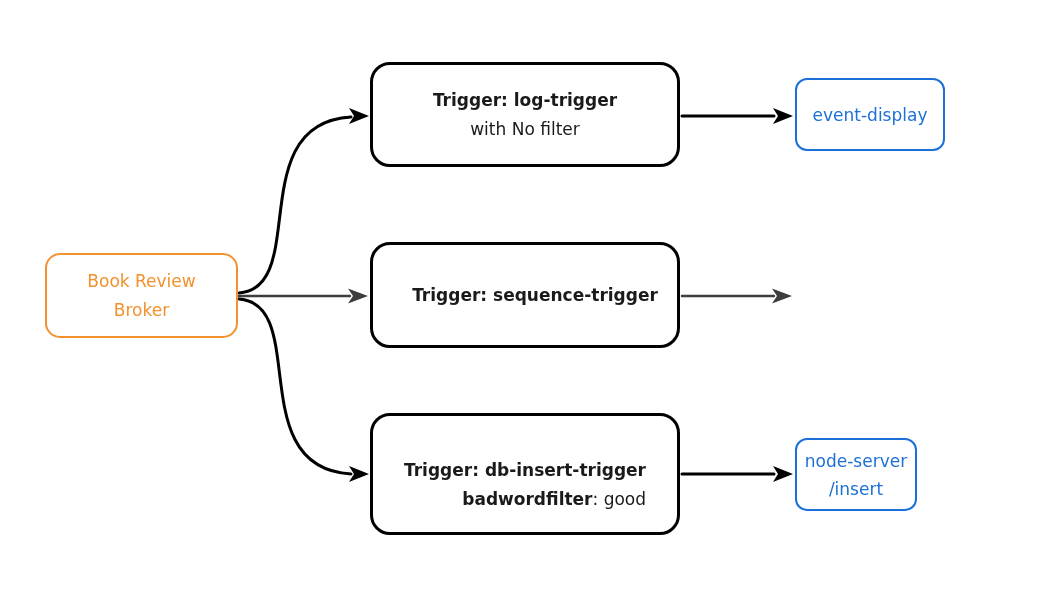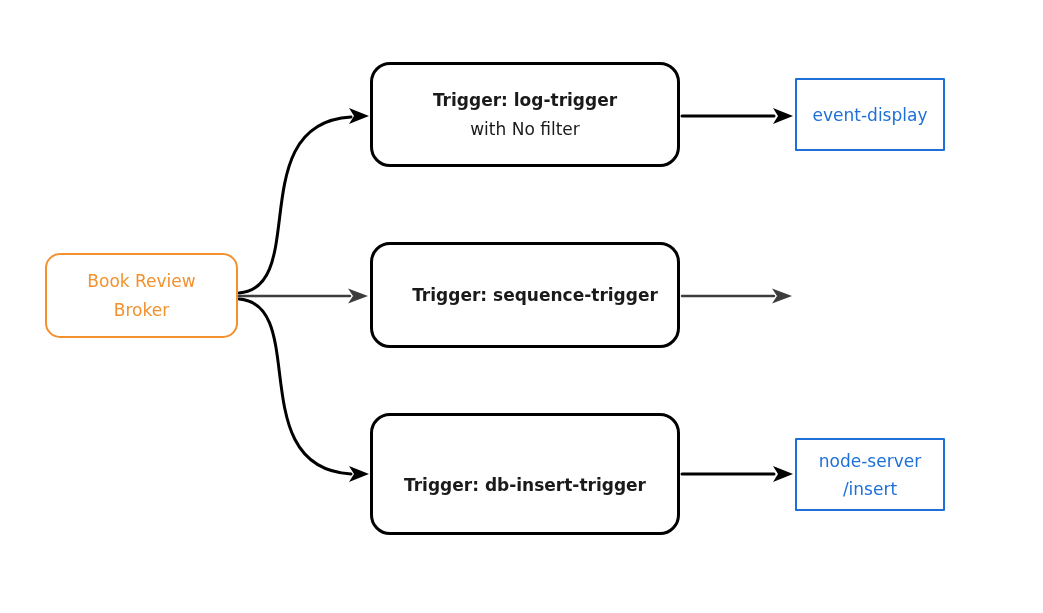--- a/index.html
+++ b/index.html
@@ -40,30 +40,30 @@
     border-radius: 15px;
     color: #F2912D;
     display: flex; align-items: center; justify-content: center;
     font-size: 17px; line-height: 29px;
     text-align: center;
     white-space: pre-line;
   }
 
   .sink {
     border: 2.5px solid #1D70D8;
-    border-radius: 1px;
+    border-radius: 12px;
     color: #1D70D8;
     display: flex; align-items: center; justify-content: center;
     font-size: 17px; line-height: 28px;
     text-align: center;
     white-space: pre-line;
   }
   .s1 { left: 795px; top: 78px;  width: 150px; height: 73px; }
   .s2 { left: 795px; top: 258px; width: 150px; height: 75px; }
-  .s3 { left: 795px; top: 438px; width: 150px; height: 73px; }
+  .s3 { left: 795px; top: 438px; width: 122px; height: 73px; }
 </style>
 </head>
 <body>
 
 <div class="canvas">
 
   <svg class="edges" width="1043" height="613" viewBox="0 0 1043 613">
 
     <path class="edge" d="M 239 293 C 310 288 243 123 351 117"></path>
     <polygon class="head" points="369,116 349,108 354,116 349,124"></polygon>
@@ -94,20 +94,21 @@
 Broker</div>
   </div>
 
   <div class="node trigger t2">
     <div class="bold">Trigger: sequence-trigger</div>
   </div>
 
   <div class="node trigger t3">
     <div class="ralign">
       <div class="bold">Trigger: db-insert-trigger</div>
+      <div><span class="bold">badwordfilter</span><span>: good</span></div>
     </div>
   </div>
 
   <div class="node sink s1">
     <div>event-display</div>
   </div>
   <div class="node sink s3">
     <div>node-server
 /insert</div>
   </div>

